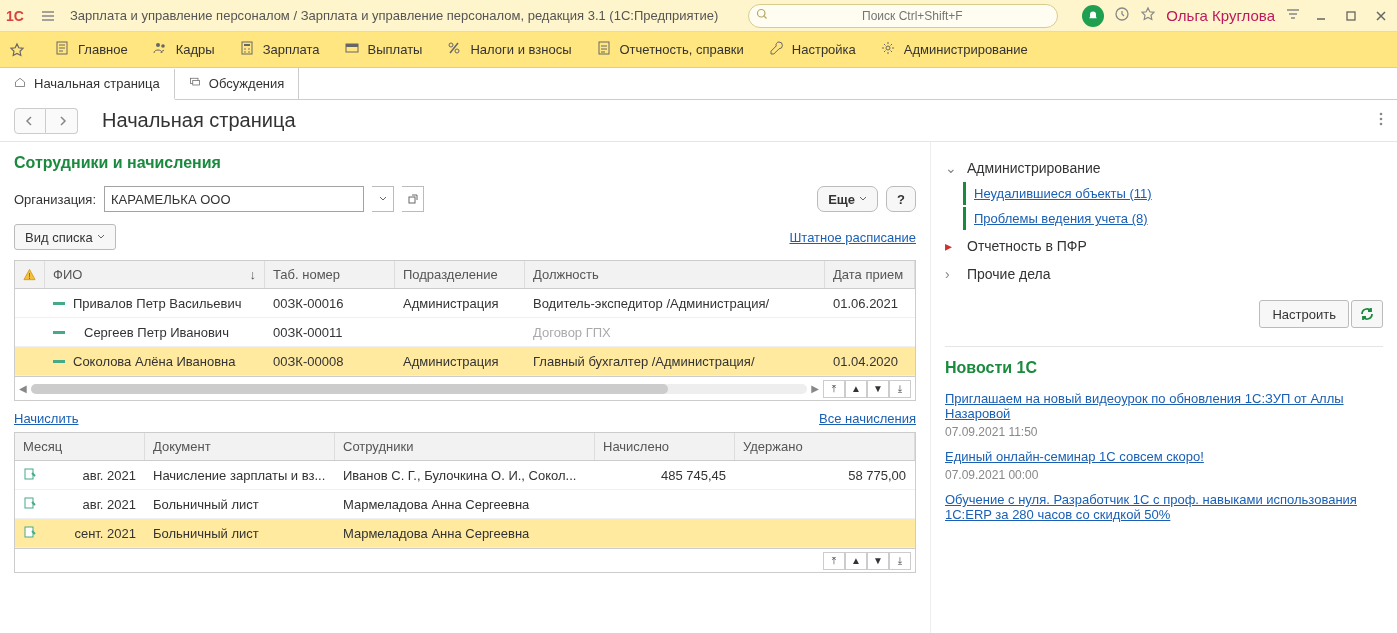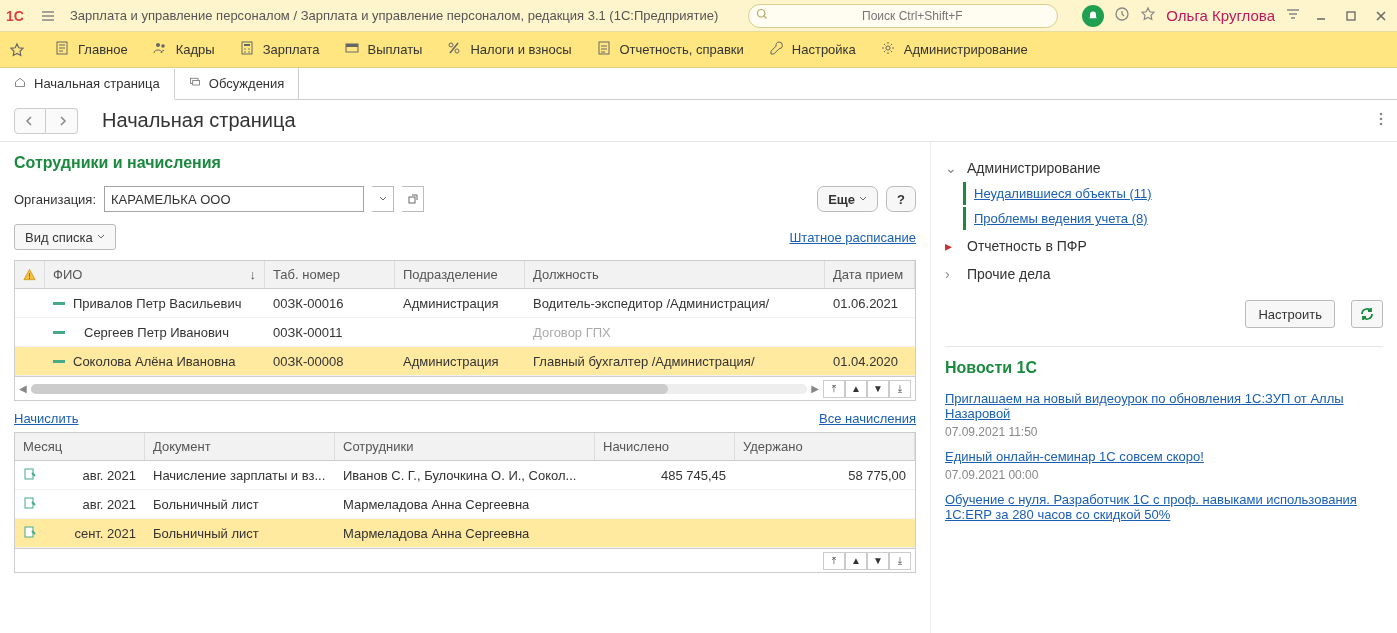--- a/index.html
+++ b/index.html
@@ -78,21 +78,21 @@
 .links-row { display: flex; margin: 10px 0 6px; }
 .links-row .link { color: #1a5fb4; text-decoration: underline; cursor: pointer; font-size: 13px; }
 .links-row .link.r { margin-left: auto; }
 
 
 .task-item { display: flex; align-items: center; gap: 10px; padding: 6px 0; font-size: 14px; }
 .task-item .chev { width: 12px; color: #888; }
 .task-item .red { color: #cc3030; }
 .task-sub { margin-left: 18px; padding: 4px 0; border-left: 3px solid #1a8a3e; padding-left: 8px; margin-bottom: 2px; }
 .task-sub a { color: #1a5fb4; text-decoration: underline; font-size: 13px; cursor: pointer; }
-.right-buttons { display: flex; gap: 16px; margin: 12px 0 18px; justify-content: flex-end; }
+.right-buttons { display: flex; gap: 2px; margin: 12px 0 18px; justify-content: flex-end; }
 .right-buttons .btn { height: 28px; border: 1px solid #bbb; border-radius: 3px; background: #f7f7f7; padding: 0 12px; display: flex; align-items: center; cursor: pointer; }
 .right-buttons .btn.icon { width: 32px; padding: 0; justify-content: center; color: #1a8a3e; }
 
 .news-item { margin-bottom: 4px; }
 .news-item a { color: #1a5fb4; text-decoration: underline; font-size: 13px; cursor: pointer; }
 .news-date { color: #888; font-size: 12px; margin-bottom: 10px; }
 
 .icon-svg { width: 16px; height: 16px; }
 .icon-svg-sm { width: 12px; height: 12px; }
 </style>

